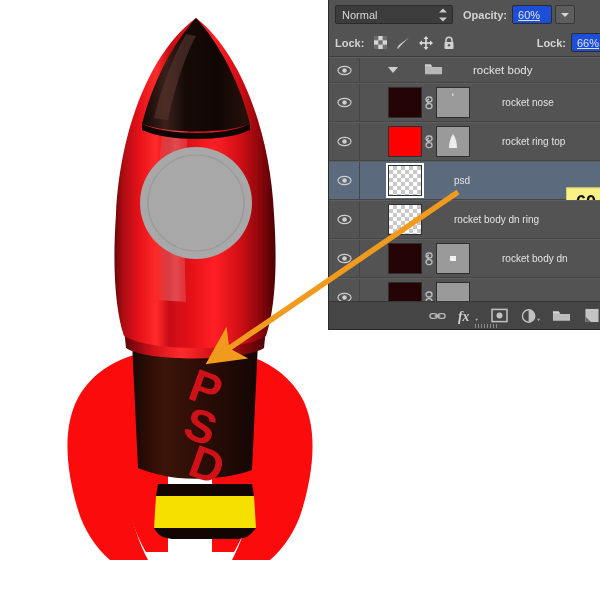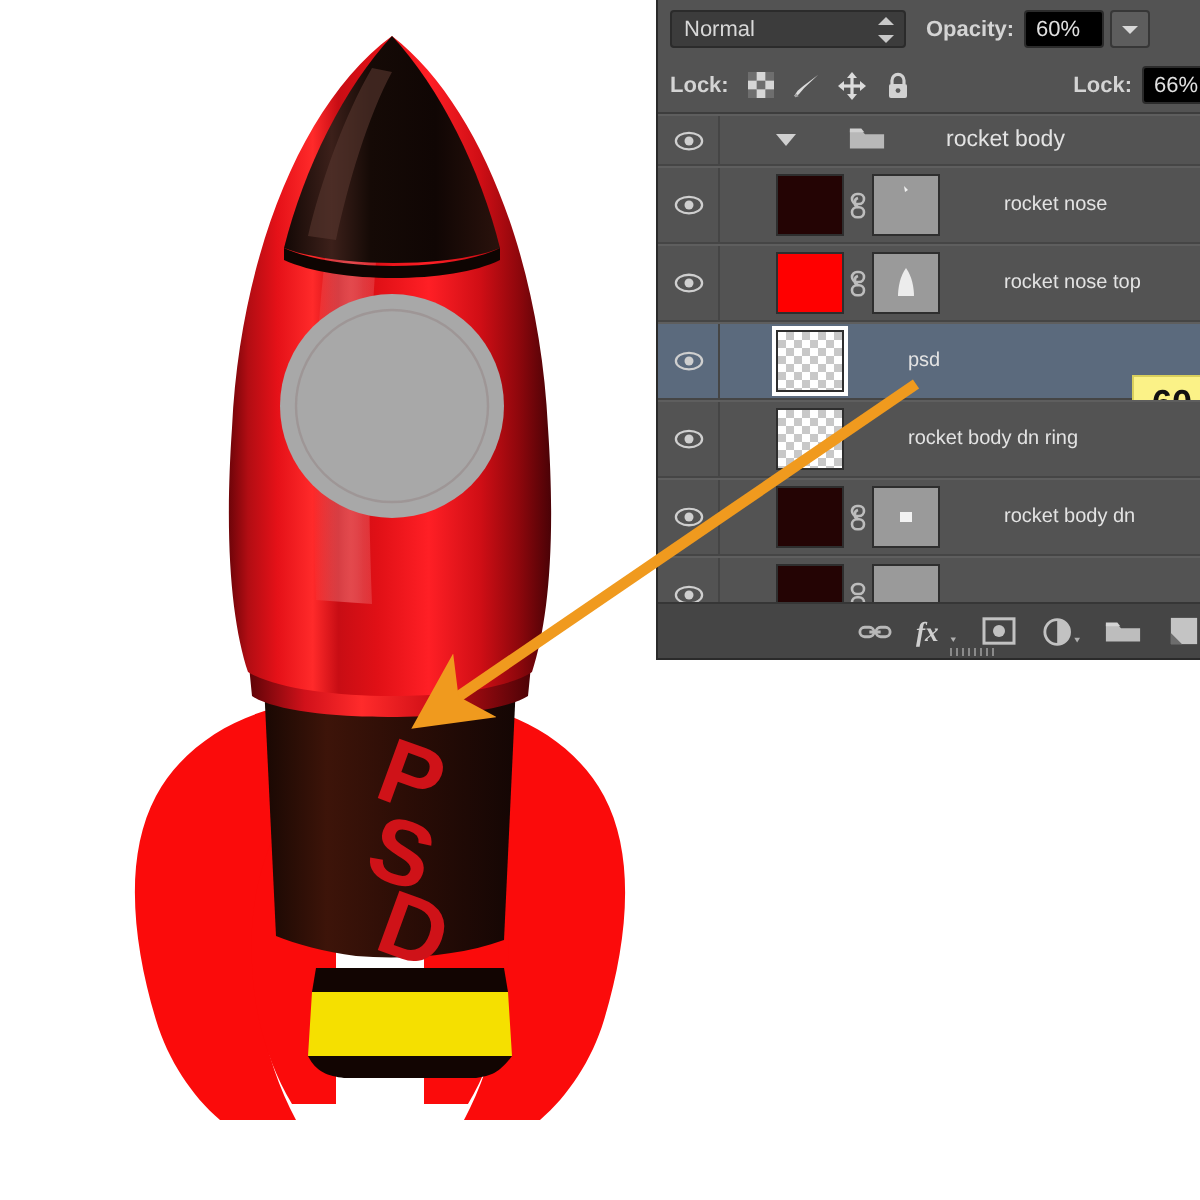--- a/index.html
+++ b/index.html
@@ -94,29 +94,30 @@
   .tri-dn { border-top: 4px solid #c9c9c9; }
 
   .lbl {
     color: #d4d4d4;
     font-size: 11px;
     white-space: nowrap;
   }
   .opacity-label { margin-left: 10px; margin-right: 5px; font-weight: bold; }
   .num-field {
     width: 40px; height: 19px;
-    background: #000000;
+    background: #1d4ed8;
     border: 1px solid #2b2b2b;
     box-sizing: border-box;
     color: #e0e0e0;
     font-size: 11px;
     display: flex;
     align-items: center;
     padding-left: 5px;
     border-radius: 2px;
+    text-decoration: underline;
   }
   .drop-btn {
     width: 20px; height: 19px;
     margin-left: 3px;
     background: #5d5d5d;
     border: 1px solid #373737;
     border-radius: 2px;
     box-sizing: border-box;
     display: flex;
     align-items: center;
@@ -485,21 +486,21 @@
               <rect x="2" y="7.6" width="6" height="5" rx="2.5" fill="none" stroke="#bdbdbd" stroke-width="1.3"></rect>
             </svg>
           </span>
           <div class="mask-thumb">
             <svg width="32" height="29" viewBox="0 0 32 29">
               <rect width="32" height="29" fill="#9a9a9a"></rect>
               <path d="M16 7 C13 11 12 17 12 21 L20 21 C20 17 19 11 16 7 Z" fill="#ececec"></path>
             </svg>
           </div>
         </div>
-        <span class="layer-name">rocket nose top</span>
+        <span class="layer-name">rocket ring top</span>
       </div>
 
       <div class="layer-row selected">
         <div class="eye-cell">
           <svg width="15" height="11" viewBox="0 0 16 11">
             <ellipse cx="8" cy="5.5" rx="7" ry="4.4" fill="none" stroke="#cfcfcf" stroke-width="1.2"></ellipse>
             <circle cx="8" cy="5.5" r="2.4" fill="#cfcfcf"></circle>
           </svg>
         </div>
         <div class="thumb-cell">

